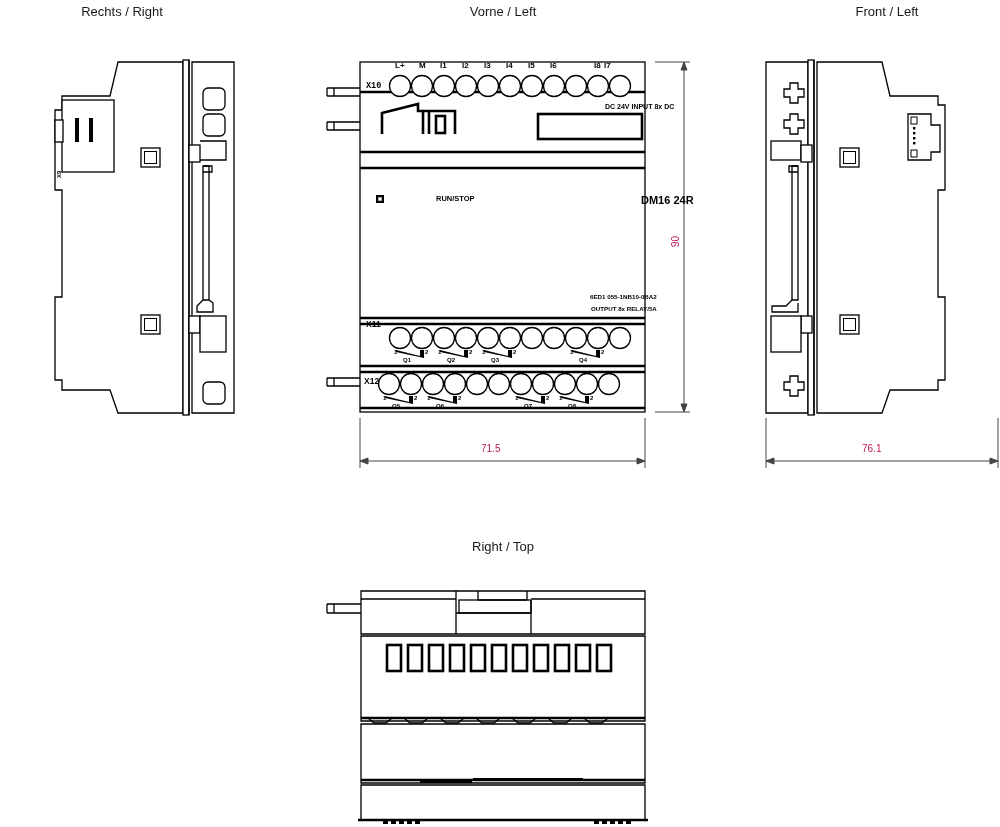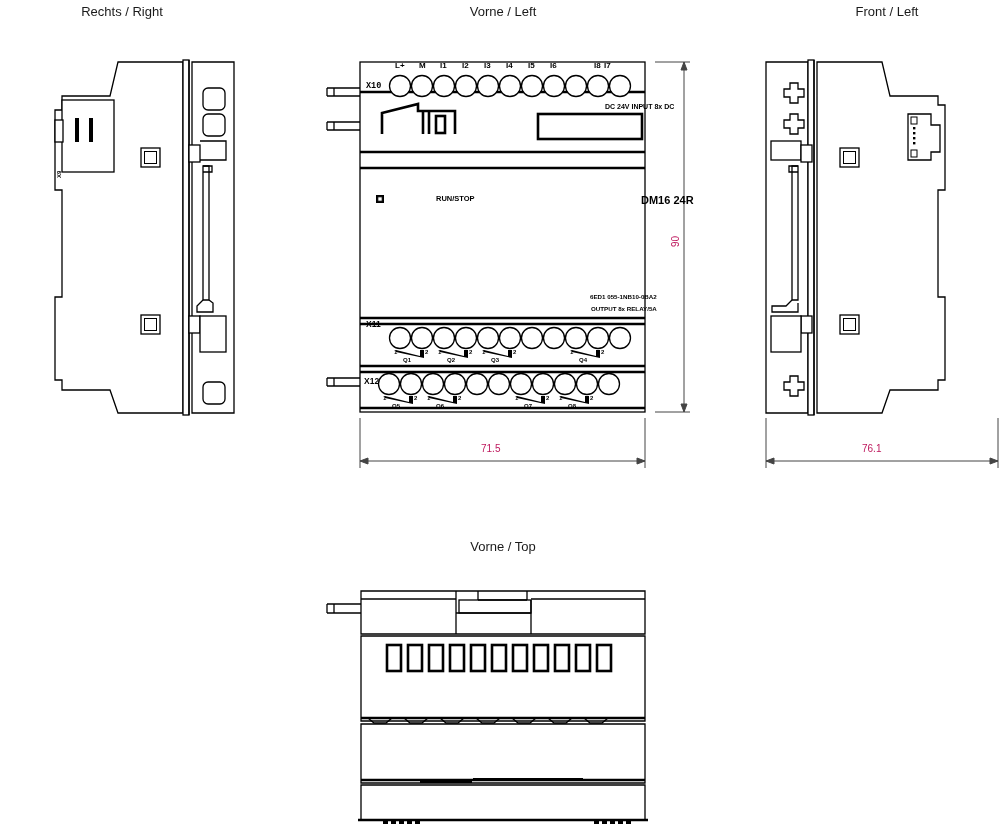--- a/index.html
+++ b/index.html
@@ -28,21 +28,21 @@
   .dimlabel{position:absolute;font-family:"Liberation Sans",sans-serif;font-size:10px;color:#be185d;white-space:nowrap;}
 </style>
 </head>
 <body>
 
 <div class="stage">
 
   <div class="view-title" style="left:22px;top:4px;width:200px;">Rechts / Right</div>
   <div class="view-title" style="left:403px;top:4px;width:200px;">Vorne / Left</div>
   <div class="view-title" style="left:787px;top:4px;width:200px;">Front / Left</div>
-  <div class="view-title" style="left:403px;top:539px;width:200px;">Vorne / Top</div>
+  <div class="view-title" style="left:403px;top:539px;width:200px;">Right / Top</div>
 
   <svg viewBox="0 0 1000 827">
 
     <g>
 
       <path class="ln" d="M 62,105
                           L 62,96
                           L 78,96
                           L 110,96
                           L 118,62

